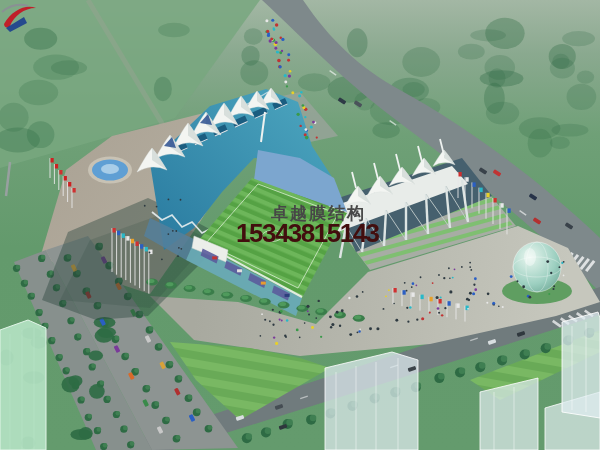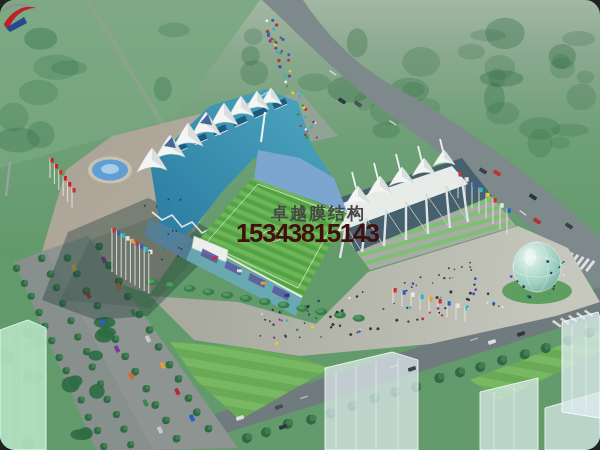--- a/index.html
+++ b/index.html
@@ -1,17 +1,17 @@
 <!DOCTYPE html>
 <html style="--tree-dark: #2e6b44; --tree-mid: #3f7f52; --road: #7e898b; --road-dark: #707b7d; --plaza: #aba395; --plaza-light: #c2c1b6; --roof-teal: #3d95b2; --roof-teal-dark: #25688c; --tent-white: #f3f5f2; --tent-shade: #c9d2d0; --seat-blue: #7ca6cf; --pitch: #55a244; --pitch-light: #6db65a; --facade-teal: #69aab6; --facade-purple: #5b5b9b; --banner-navy: #2c3f7d; --water: #5f9fd4; --egg: #9ccfc0; --ghost: #dfecf0; --glass-green: #b5e3c4; --lawn: #69aa57; --company-gray: #474747; --phone-red: #420e0e; --logo-red: #c0202a; --logo-blue: #1c3f8f;"><head>
 <meta charset="utf-8">
 <style>
   html,body{margin:0;padding:0;background:#222;}
   .canvas{position:relative;width:600px;height:450px;overflow:hidden;
-          font-family:"Liberation Sans","DejaVu Sans",sans-serif;border-radius:15px;}
+          font-family:"Liberation Sans","DejaVu Sans",sans-serif;}
   .canvas svg{position:absolute;left:0;top:0;}
   .watermark{position:absolute;left:0;top:0;width:600px;height:450px;pointer-events:none;}
   .wm-logo{position:absolute;left:234px;top:194px;width:40px;height:36px;}
   .wm-company{position:absolute;left:271px;top:202px;font-size:17px;font-weight:bold;
               letter-spacing:2px;color:var(--company-gray);white-space:nowrap;}
   .wm-phone{position:absolute;left:236px;top:218px;font-size:26px;font-weight:bold;
             letter-spacing:-1.5px;color:var(--phone-red);white-space:nowrap;}
 </style>
 </head>
 <body>

